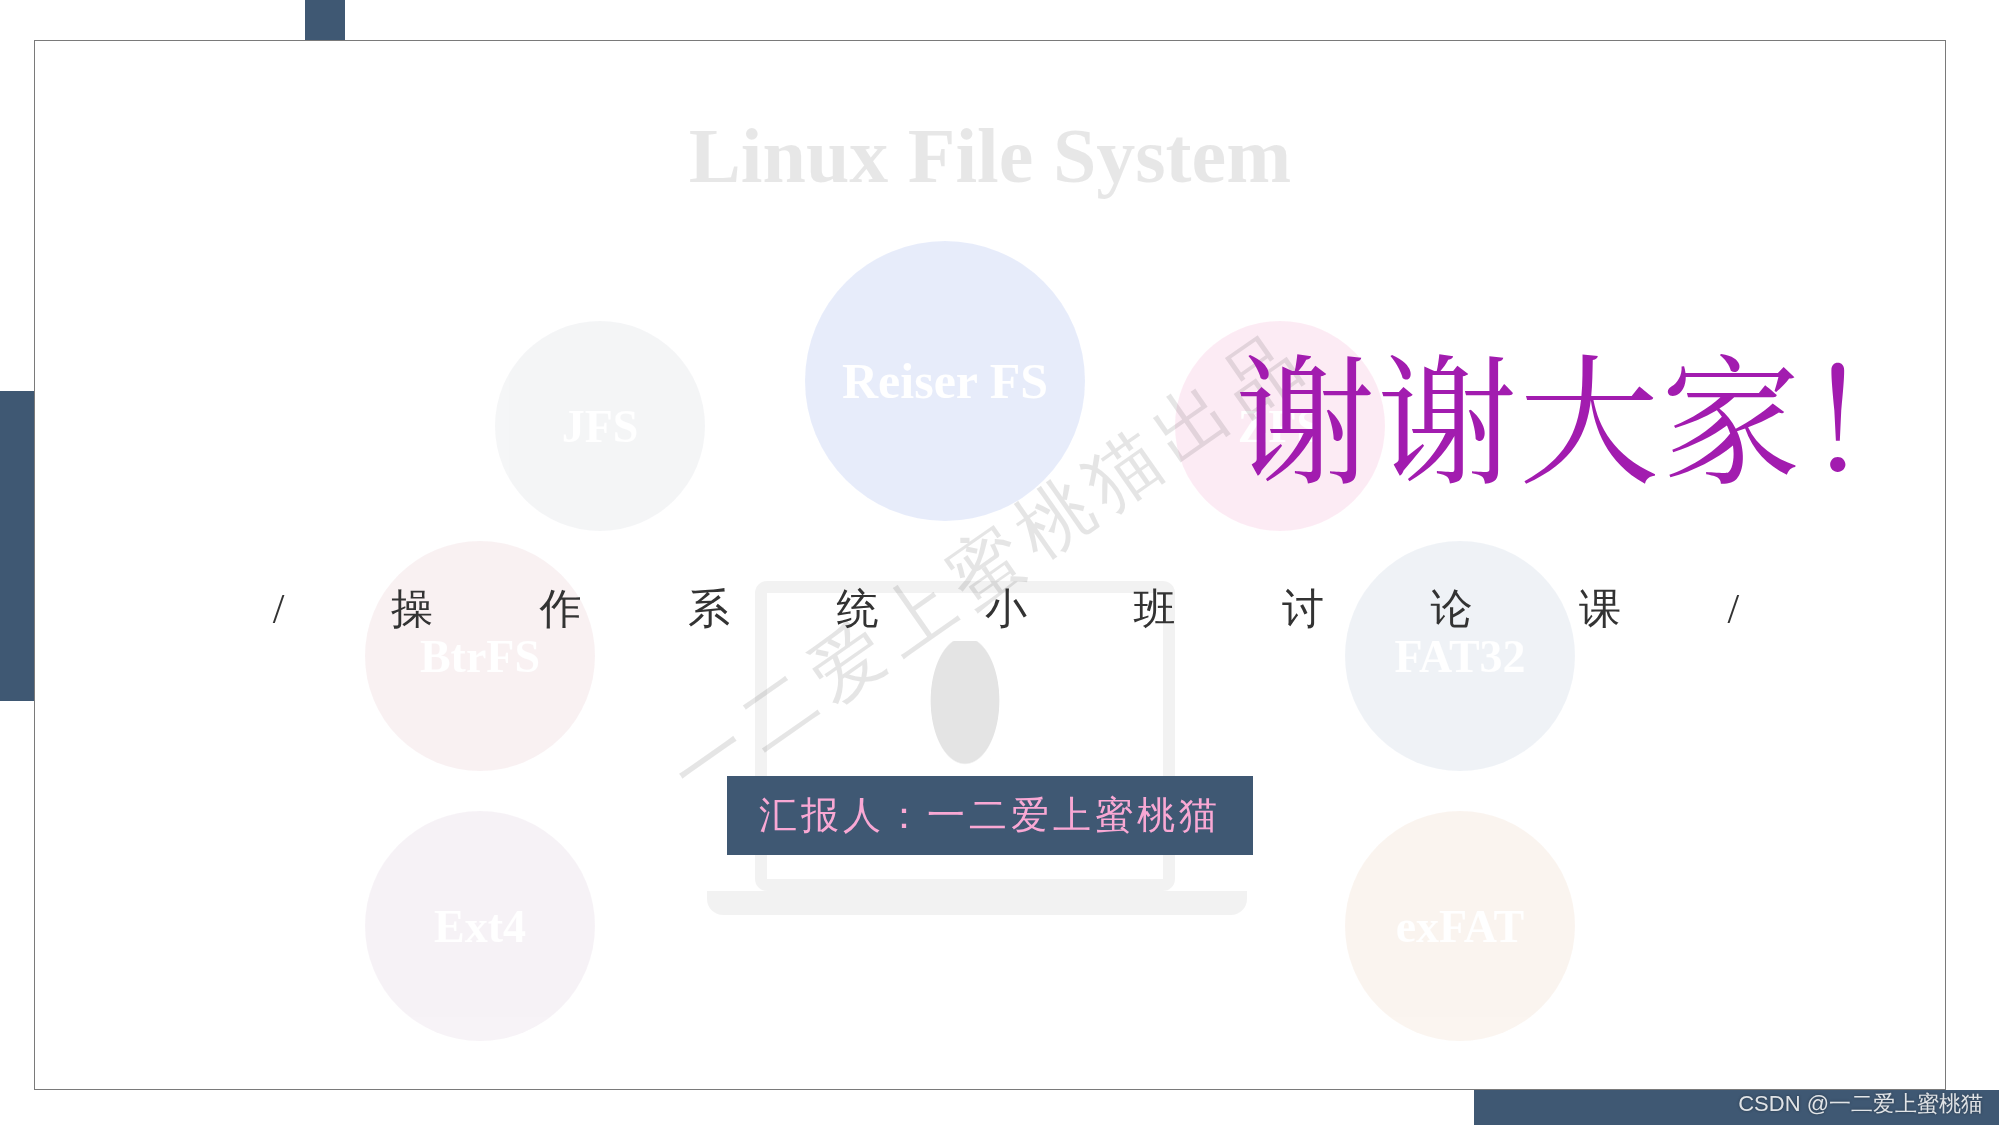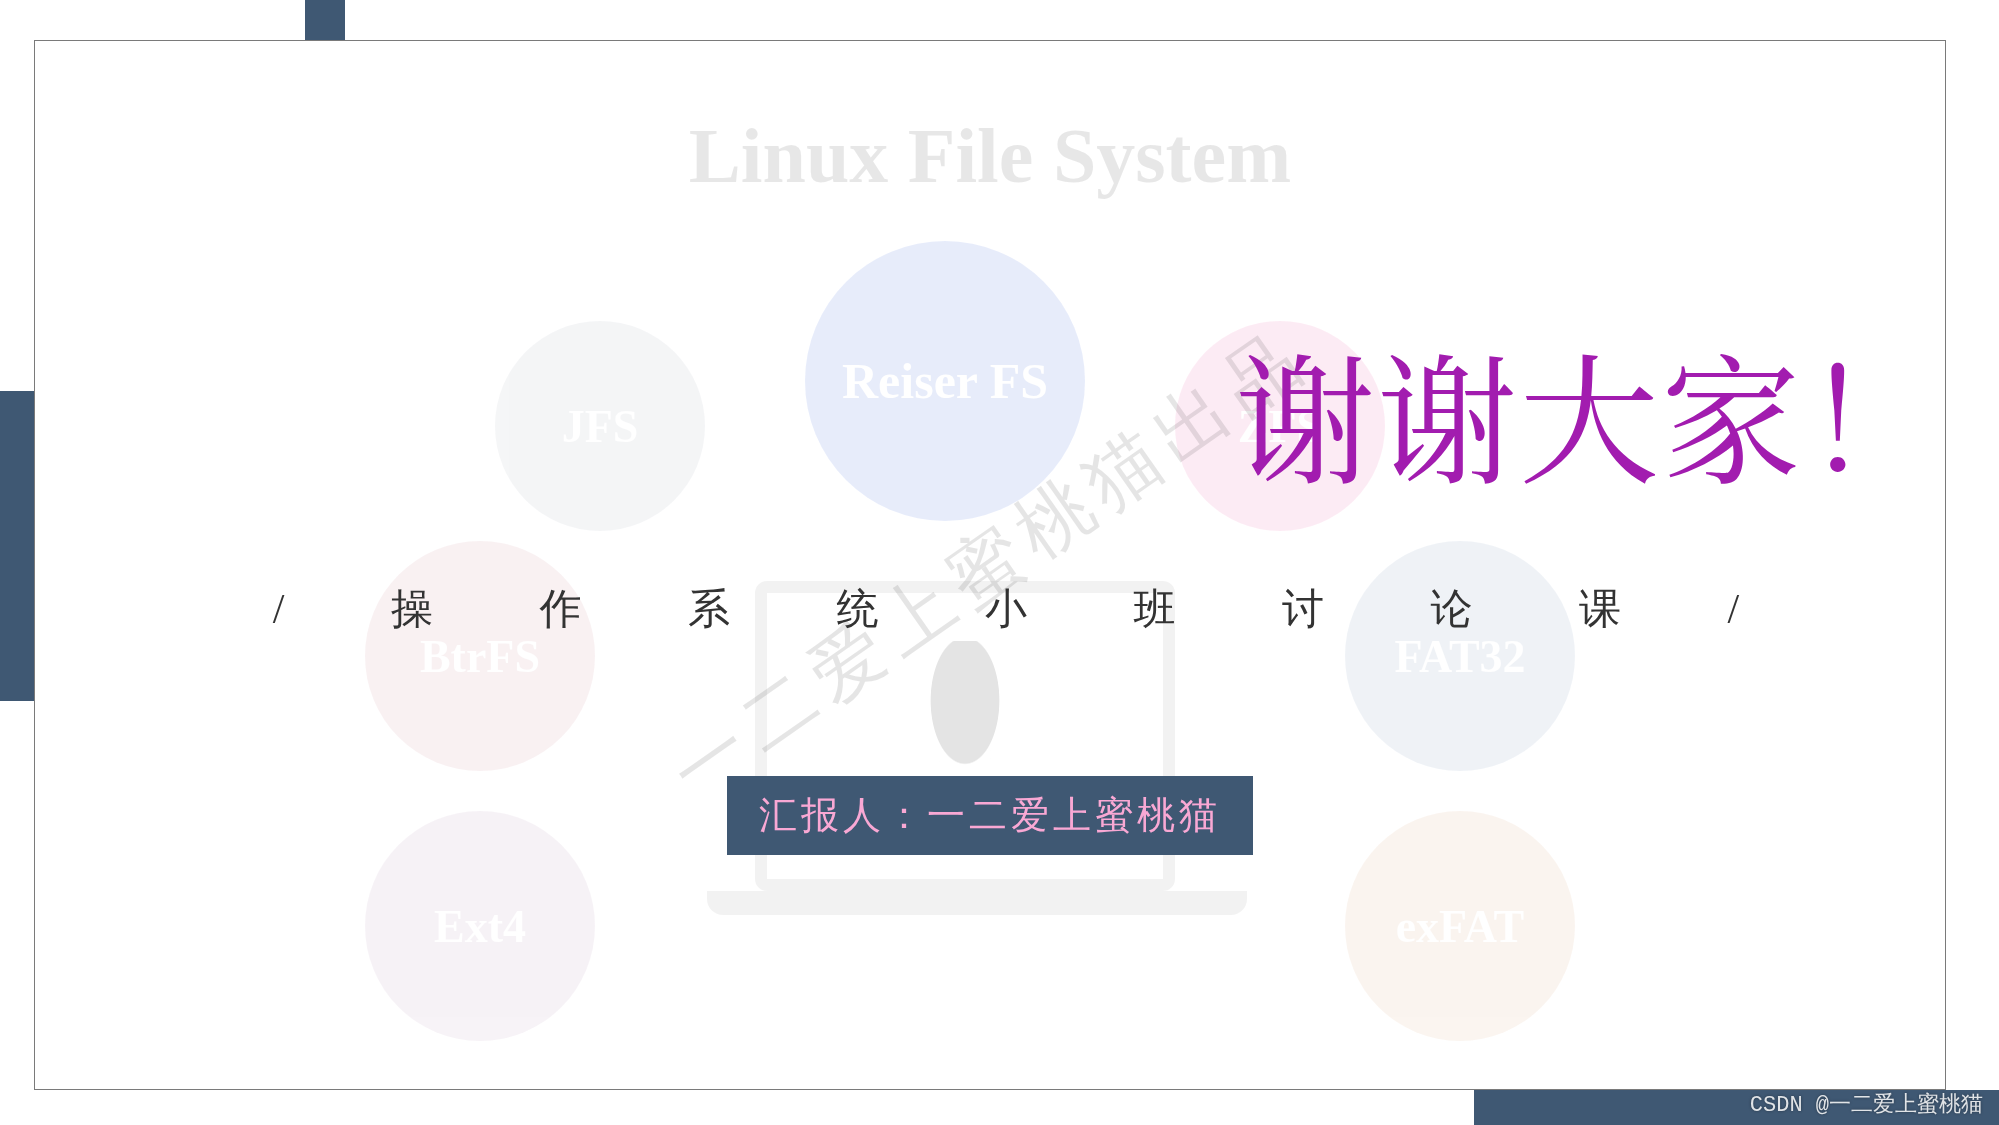--- a/index.html
+++ b/index.html
@@ -81,21 +81,21 @@
     position: absolute; top: 735px; left: 50%; transform: translateX(-50%);
     background: #3f5873; color: #f9a8d4;
     padding: 14px 32px; font-size: 38px;
     font-family: "SimSun", serif; letter-spacing: 4px;
     white-space: nowrap;
   }
 
   .footer-credit {
     position: absolute; bottom: 6px; right: 16px;
     font-size: 22px; color: rgba(255,255,255,0.85);
-    font-family: Liberation Mono, monospace;
+    font-family: Liberation Sans, sans-serif;
     text-shadow: 0 0 3px rgba(0,0,0,0.4);
   }
 </style>
 </head>
 <body>
 
 <div class="stage">
 
   <div class="corner-tl"></div>
   <div class="corner-ml"></div>

